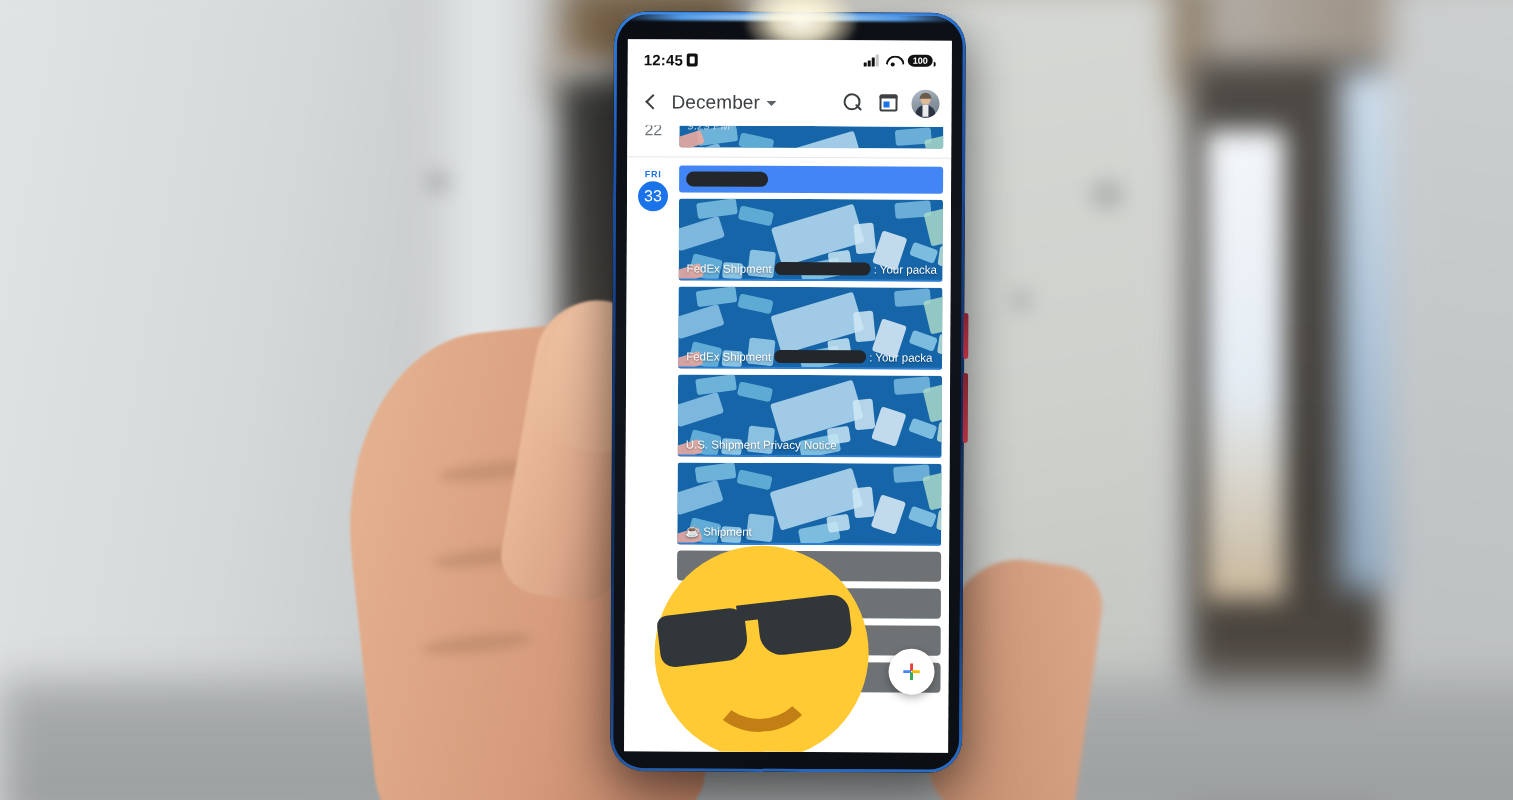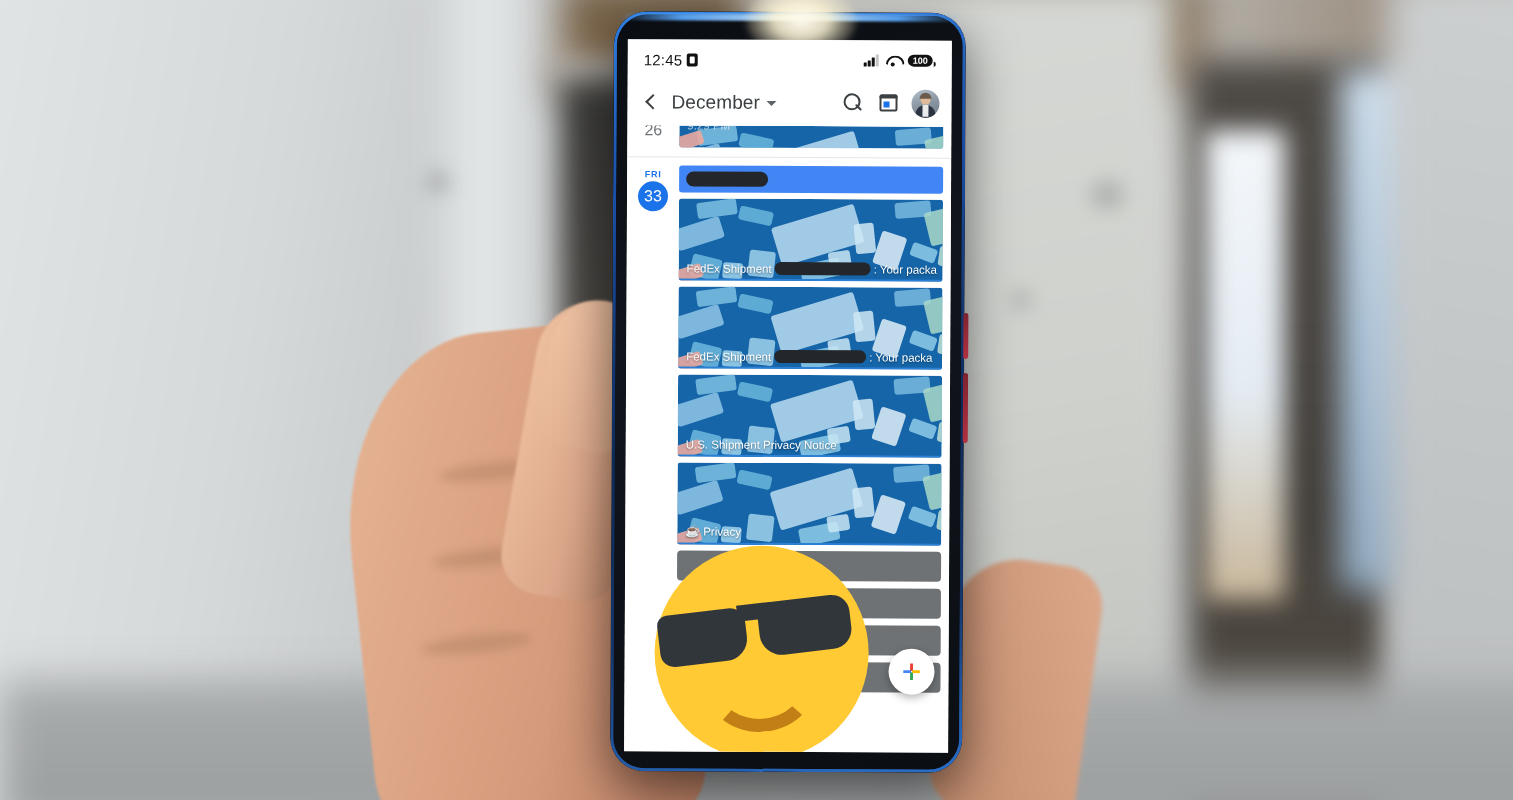--- a/index.html
+++ b/index.html
@@ -158,21 +158,21 @@
     background:#ffffff;
     overflow:hidden;
   }
 
   
   .statusbar {
     height:40px; display:flex; align-items:center;
     justify-content:space-between; padding:0 16px;
     background:#fff;
   }
-  .clock { font-size:15px; font-weight:normal; color:#111; letter-spacing:.2px; display:flex; align-items:center; gap:4px; }
+  .clock { font-size:15px; font-weight:bold; color:#111; letter-spacing:.2px; display:flex; align-items:center; gap:4px; }
   .alarm-ico { width:11px; height:13px; background:#111; border-radius:2px; position:relative; }
   .alarm-ico::after { content:""; position:absolute; left:3px; top:3px; width:5px; height:7px; background:#fff; border-radius:1px; }
   .status-right { display:flex; align-items:center; gap:7px; }
   .sig { display:flex; align-items:flex-end; gap:1.5px; height:12px; }
   .sig i { width:2.5px; background:#111; display:block; border-radius:.5px; }
   .sig i:nth-child(1){height:4px} .sig i:nth-child(2){height:6px}
   .sig i:nth-child(3){height:9px} .sig i:nth-child(4){height:12px; background:#c6c6c6}
   .wifi { width:15px; height:12px; position:relative; }
   .wifi::before {
     content:""; position:absolute; left:0; top:1px; width:15px; height:15px;
@@ -384,21 +384,21 @@
           <span class="av-shirt"></span>
         <span class="av-head"></span>
           <span class="av-hair"></span>
       </div>
     </div>
 
     <div class="agenda">
 
       <div class="row">
         <div class="daycol">
-          <div class="dnum-plain" style="margin-top:-8px;">26</div>
+          <div class="dnum-plain" style="margin-top:-8px;">22</div>
         </div>
         <div class="events">
           <div class="clipped">
             <div class="ev-img" id="img-clip">
                 <div class="pkg" style="left: -4px; top: 24px; width: 48px; height: 22px; transform: rotate(-18deg); background: rgb(143, 198, 230); opacity: 0.85;"></div>
                 <div class="pkg" style="left: 18px; top: 2px; width: 40px; height: 16px; transform: rotate(-8deg); background: rgb(124, 192, 224); opacity: 0.85;"></div>
                 <div class="pkg" style="left: 60px; top: 10px; width: 34px; height: 14px; transform: rotate(12deg); background: rgb(106, 182, 221); opacity: 0.85;"></div>
                 <div class="pkg" style="left: 96px; top: 16px; width: 86px; height: 40px; transform: rotate(-17deg); background: rgb(185, 220, 240); opacity: 0.85;"></div>
                 <div class="pkg" style="left: 216px; top: 2px; width: 36px; height: 16px; transform: rotate(-5deg); background: rgb(121, 186, 222); opacity: 0.85;"></div>
                 <div class="pkg" style="left: 248px; top: 8px; width: 44px; height: 34px; transform: rotate(-14deg); background: rgb(168, 216, 201); opacity: 0.85;"></div>
@@ -514,21 +514,21 @@
                 <div class="pkg" style="left: 232px; top: 46px; width: 26px; height: 14px; transform: rotate(20deg); background: rgb(142, 203, 232); opacity: 0.85;"></div>
                 <div class="pkg" style="left: 248px; top: 8px; width: 44px; height: 34px; transform: rotate(-14deg); background: rgb(168, 216, 201); opacity: 0.85;"></div>
                 <div class="pkg" style="left: 260px; top: 48px; width: 34px; height: 20px; transform: rotate(8deg); background: rgb(191, 227, 214); opacity: 0.85;"></div>
                 <div class="pkg" style="left: 12px; top: 58px; width: 30px; height: 22px; transform: rotate(14deg); background: rgb(111, 185, 223); opacity: 0.85;"></div>
                 <div class="pkg" style="left: 150px; top: 52px; width: 22px; height: 16px; transform: rotate(-9deg); background: rgb(201, 230, 245); opacity: 0.85;"></div>
                 <div class="pkg" style="left: 44px; top: 64px; width: 20px; height: 16px; transform: rotate(4deg); background: rgb(160, 211, 236); opacity: 0.85;"></div>
                 <div class="pkg" style="left: -2px; bottom: 0px; width: 26px; height: 14px; background: rgb(233, 169, 160); transform: rotate(-18deg); opacity: 0.9;"></div>
               </div>
             <div class="ev-title">
               <span style="font-size:12px">☕</span>
-              <span>Privacy</span>
+              <span>Shipment</span>
             </div>
             <div class="ev-accent"></div>
           </div>
 
           <div class="ph-row"></div>
           <div class="ph-row"></div>
           <div class="ph-row"></div>
           <div class="ph-row"></div>
         </div>
       </div>

